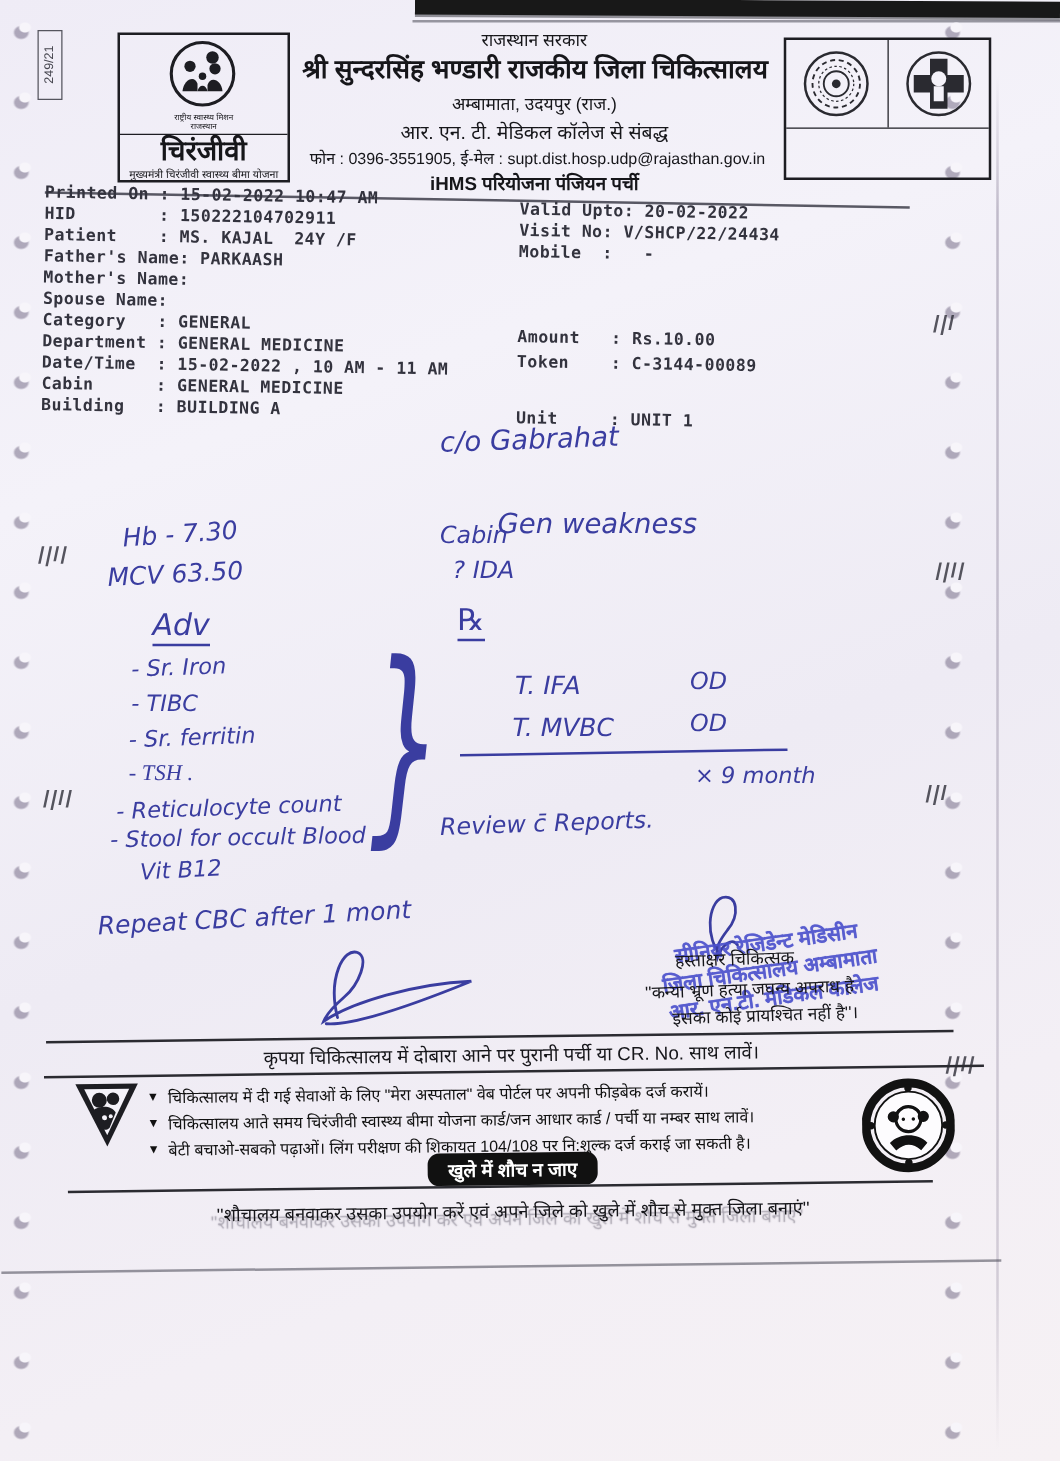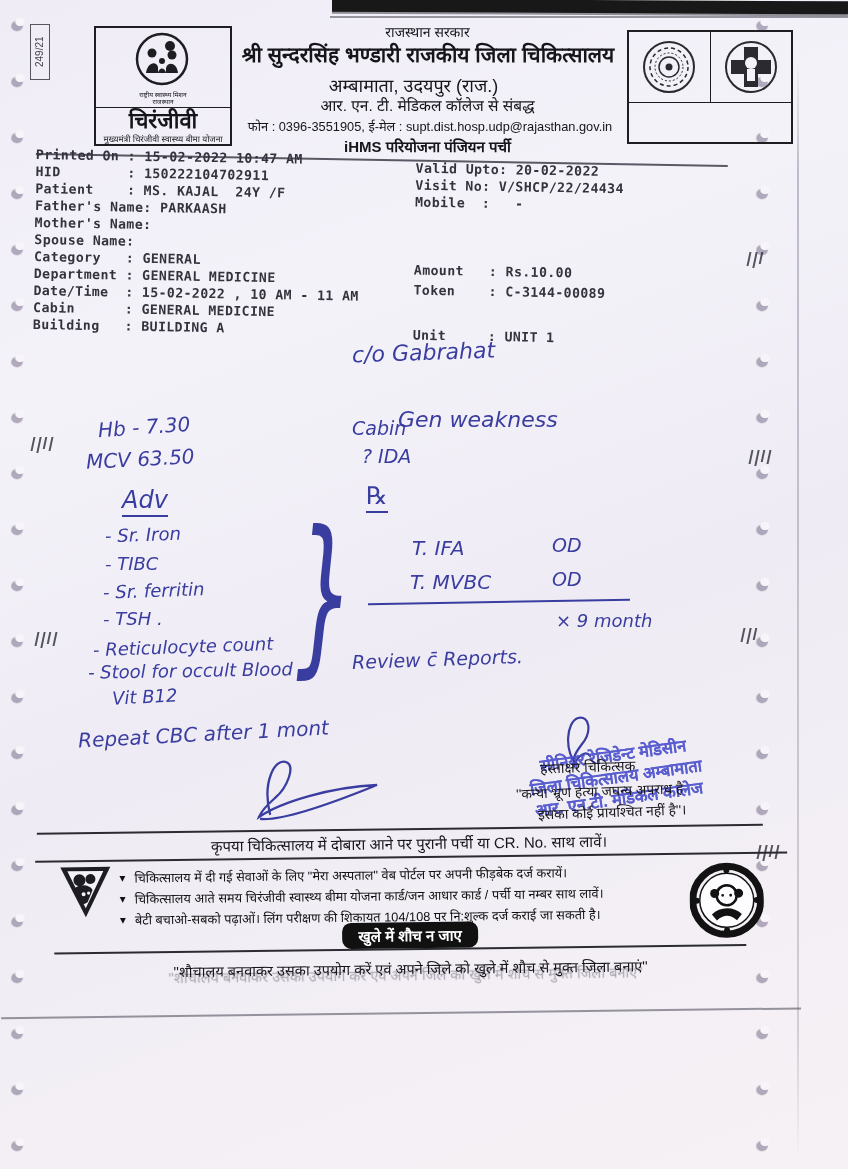--- a/index.html
+++ b/index.html
@@ -129,21 +129,21 @@
           <circle cx="28" cy="24" r="6" fill="#f4f2f9"></circle>
           <rect x="24" y="30" width="8" height="12" fill="#f4f2f9"></rect>
         </svg>
       </span>
     </div>
   </div>
 </div>
 
 <div class="abs hindi ctr" style="left:230px;top:22px;width:395px;font-size:14px;">राजस्थान सरकार</div>
 <div class="abs hindi ctr" style="left:218px;top:40px;width:420px;font-size:21px;font-weight:bold;white-space:nowrap;">श्री सुन्दरसिंह भण्डारी राजकीय जिला चिकित्सालय</div>
-<div class="abs hindi ctr" style="left:216px;top:73px;width:395px;font-size:18px;">अम्बामाता, उदयपुर (राज.)</div>
+<div class="abs hindi ctr" style="left:230px;top:73px;width:395px;font-size:14px;">अम्बामाता, उदयपुर (राज.)</div>
 <div class="abs hindi ctr" style="left:230px;top:94px;width:395px;font-size:15.5px;">आर. एन. टी. मेडिकल कॉलेज से संबद्ध</div>
 <div class="abs hindi ctr" style="left:210px;top:117px;width:440px;font-size:12.8px;">फोन : 0396-3551905, ई-मेल : supt.dist.hosp.udp@rajasthan.gov.in</div>
 <div class="abs hindi ctr" style="left:230px;top:136px;width:395px;font-size:15px;font-weight:bold;">iHMS परियोजना पंजियन पर्ची</div>
 
 <div class="abs" style="left:36px;top:147px;width:760px;height:192px;transform:rotate(1deg);transform-origin:0 0;">
   <div style="position:absolute;left:0;top:6px;width:692px;height:2px;background:rgba(50,50,62,.8);"></div>
   <div class="mono abs" style="left:0;top:0;">Printed On : 15-02-2022 10:47 AM</div>
   <div class="mono abs" style="left:0;top:17px;">HID        : 150222104702911</div>
   <div class="mono abs" style="left:0;top:34px;">Patient    : MS. KAJAL  24Y /F</div>
   <div class="mono abs" style="left:0;top:51px;">Father's Name: PARKAASH</div>
@@ -166,21 +166,21 @@
 <div class="abs hw" style="left:398px;top:372px;font-size:22px;margin-top:35px;">Gen weakness</div>
 <div class="abs hw" style="left:98px;top:415px;font-size:20px;transform:rotate(-4deg);">Hb - 7.30</div>
 <div class="abs hw" style="left:86px;top:447px;font-size:20px;transform:rotate(-3deg);">MCV 63.50</div>
 <div class="abs hw" style="left:352px;top:417px;font-size:19px;">Cabin</div>
 <div class="abs hw" style="left:362px;top:445px;font-size:19px;">? IDA</div>
 
 <div class="abs hw underl" style="left:122px;top:486px;font-size:24px;">Adv</div>
 <div class="abs hw" style="left:105px;top:524px;font-size:18px;transform:rotate(-2deg);">- Sr. Iron</div>
 <div class="abs hw" style="left:105px;top:553px;font-size:18px;">- TIBC</div>
 <div class="abs hw" style="left:103px;top:580px;font-size:18px;transform:rotate(-2deg);">- Sr. ferritin</div>
-<div class="abs hw" style="left:103px;top:608px;font-size:18px;">- TSH .</div>
+<div class="abs hw" style="left:103px;top:608px;font-size:18px;font-family:Liberation Serif, serif;">- TSH .</div>
 <div class="abs hw" style="left:93px;top:636px;font-size:18px;transform:rotate(-2deg);">- Reticulocyte count</div>
 <div class="abs hw" style="left:88px;top:660px;font-size:18px;transform:rotate(-1deg);">- Stool for occult Blood</div>
 <div class="abs hw" style="left:112px;top:686px;font-size:18px;transform:rotate(-3deg);">Vit B12</div>
 
 <div class="abs hw" style="left:296px;top:508px;font-size:168px;line-height:1;font-weight:200;transform:scale(.55,1.02);transform-origin:0 0;">}</div>
 <div class="abs hw" style="left:352px;top:648px;font-size:19px;transform:rotate(-2deg);">Review c̄ Reports.</div>
 
 <div class="abs hw underl" style="left:366px;top:482px;font-size:24px;">℞</div>
 <div class="abs hw" style="left:412px;top:536px;font-size:20px;">T. IFA</div>
 <div class="abs hw" style="left:552px;top:534px;font-size:19px;">OD</div>

